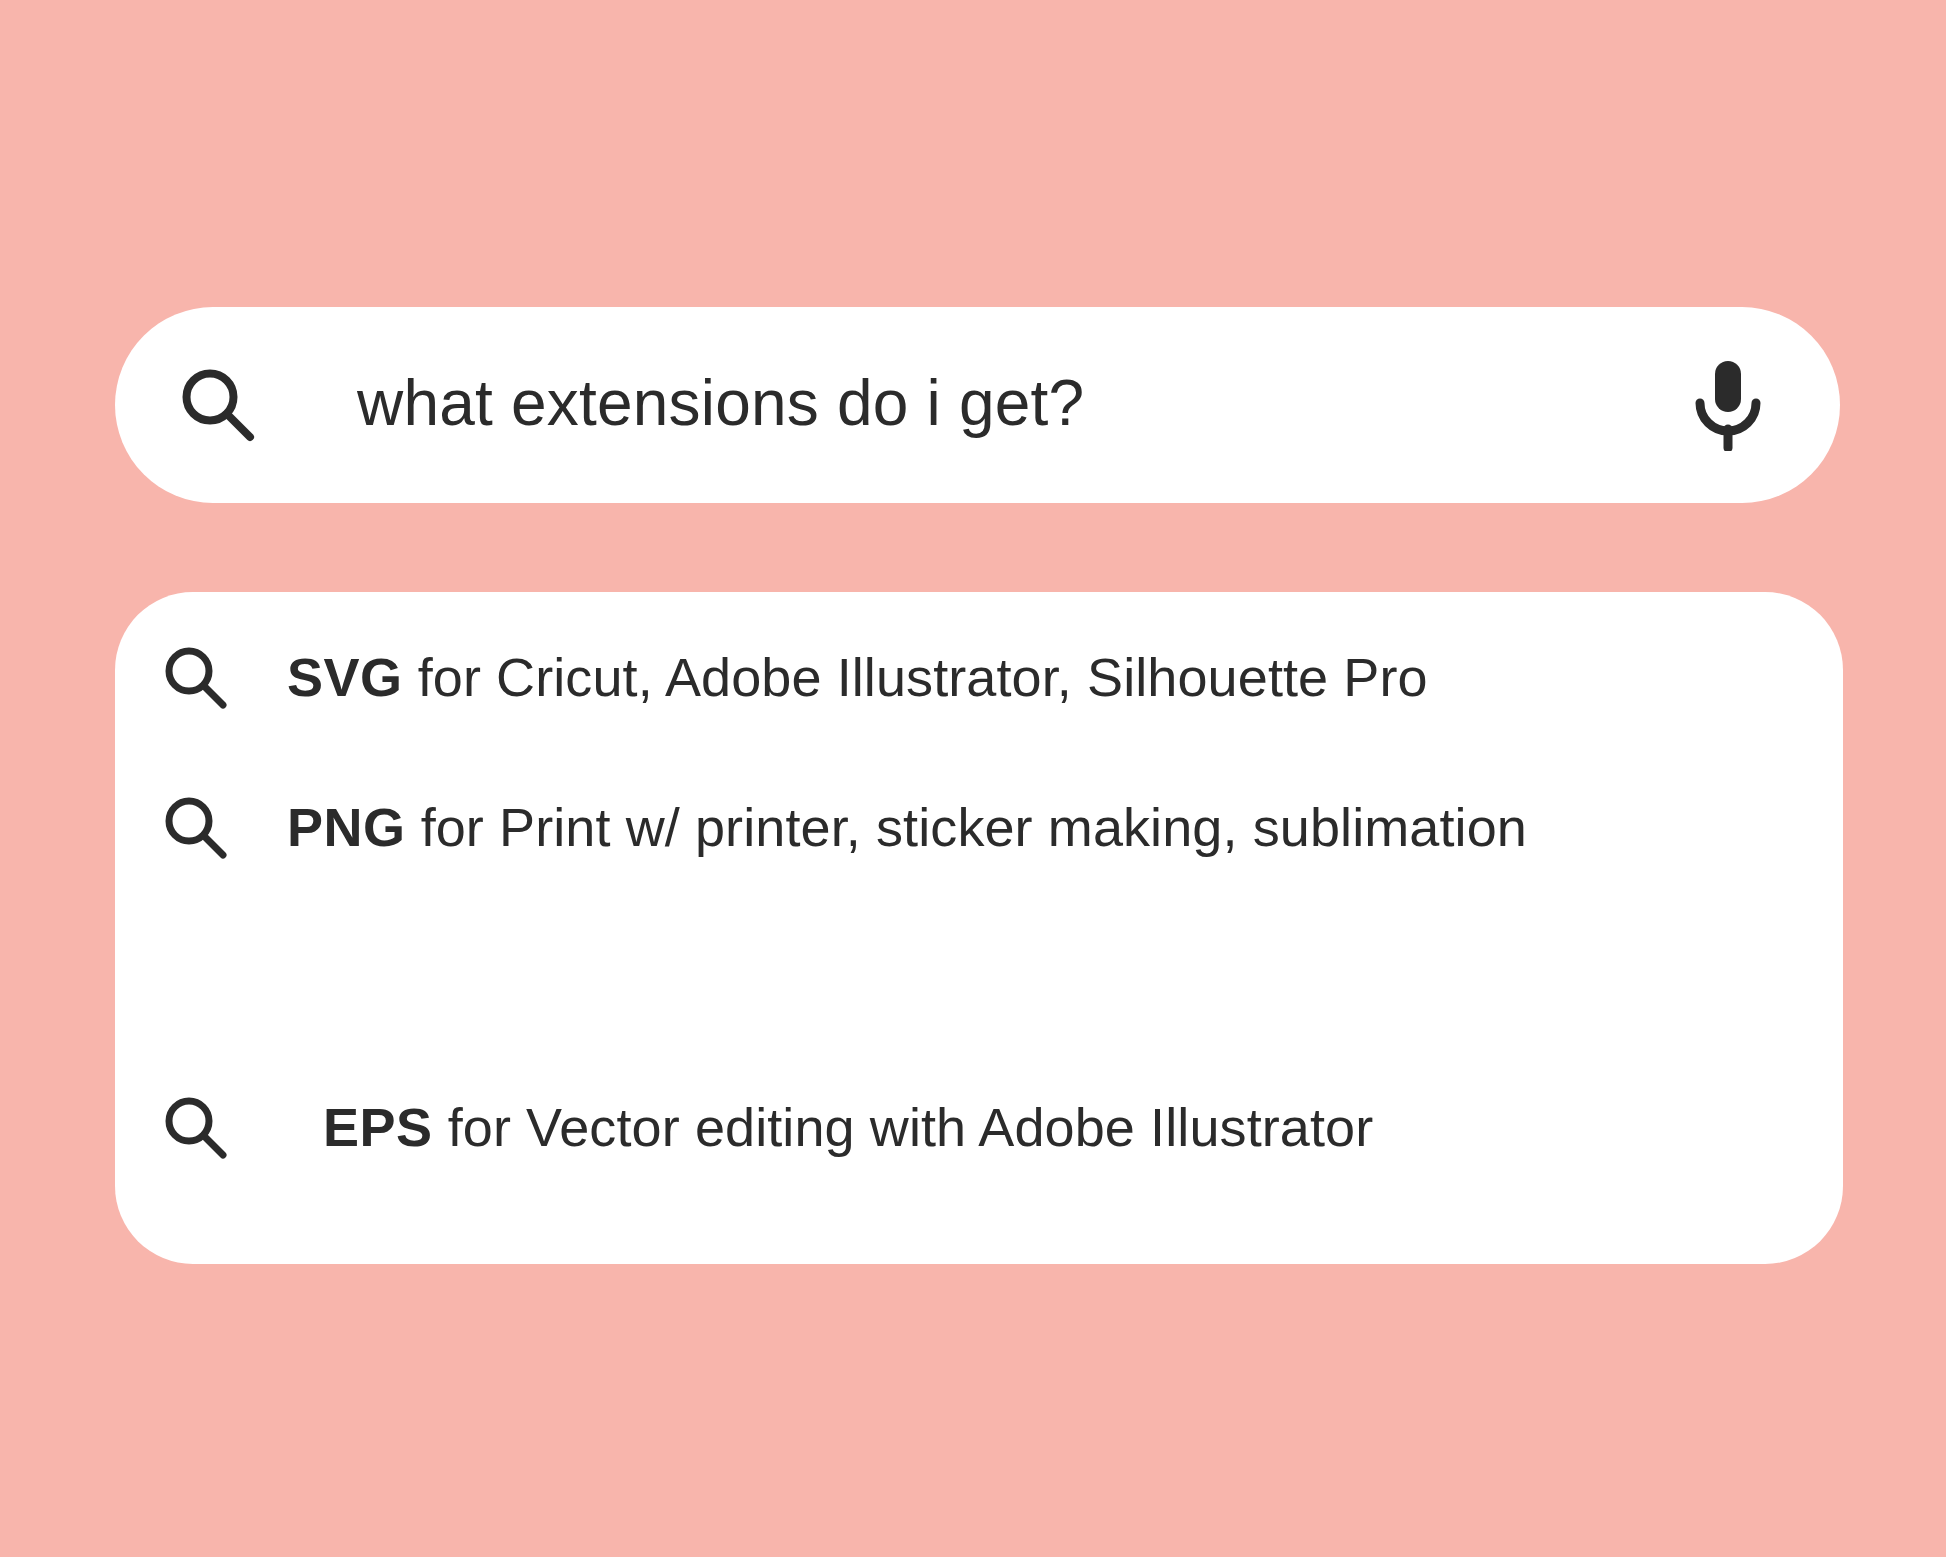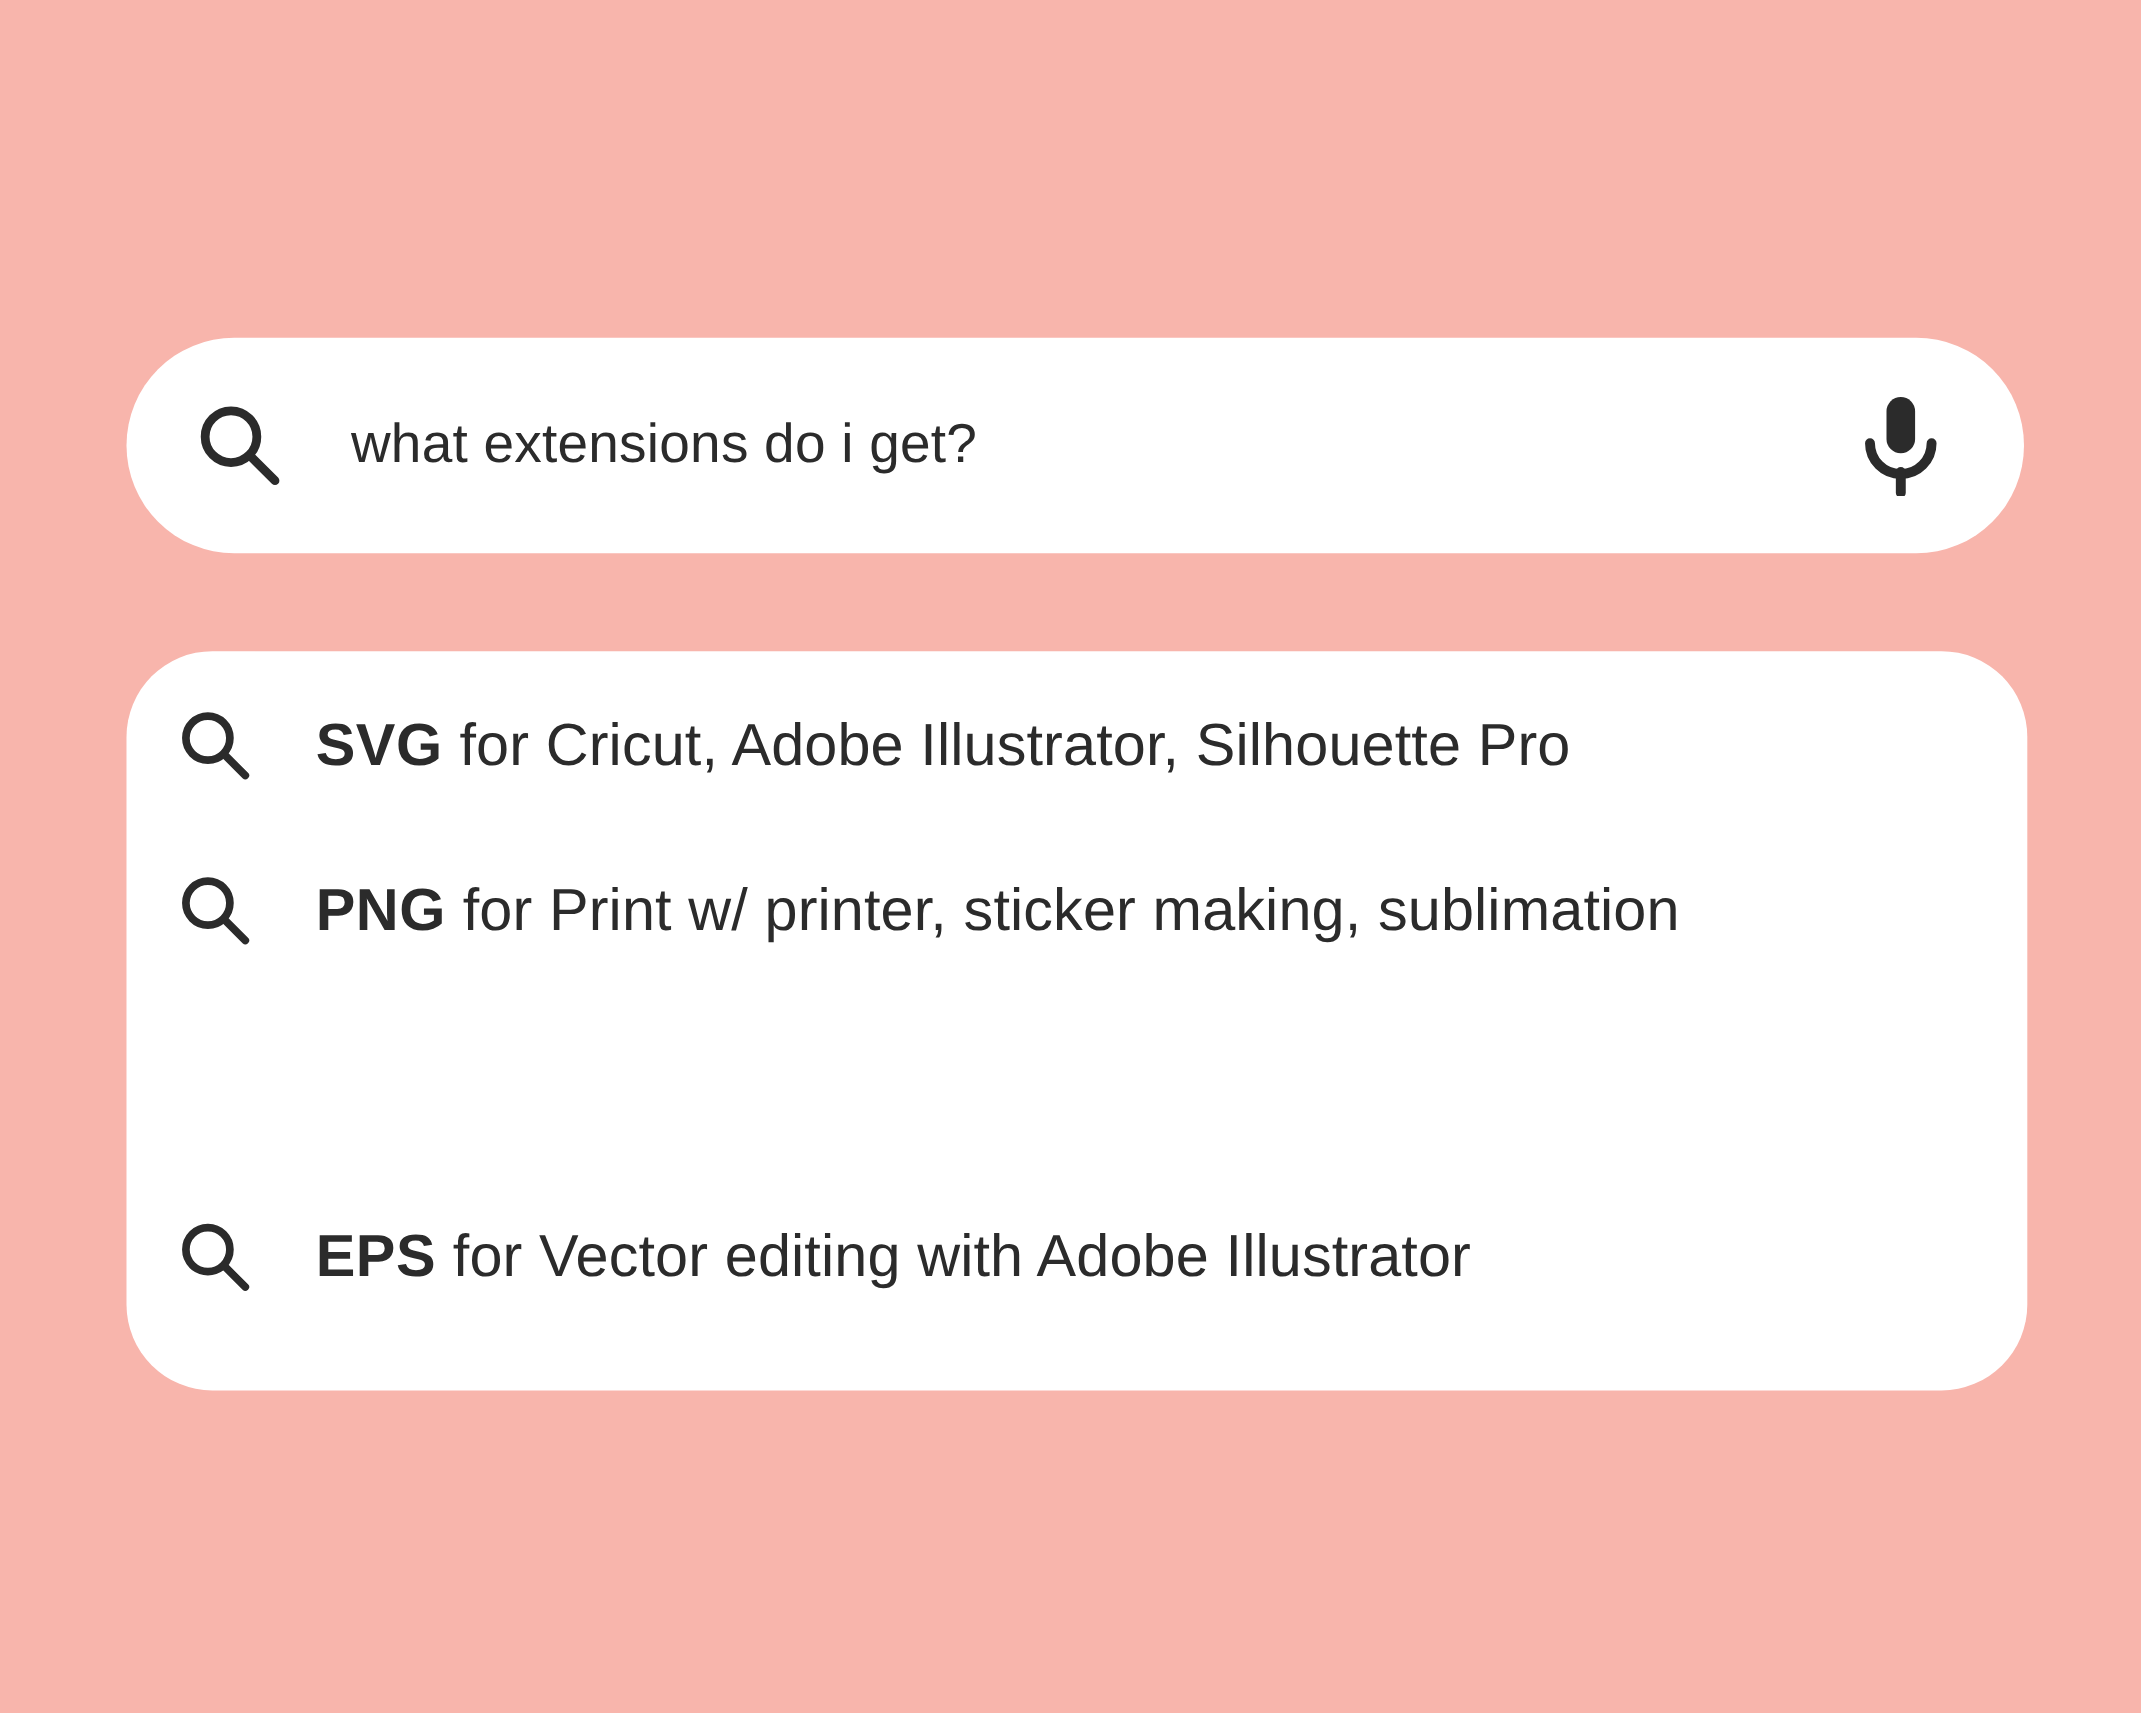--- a/index.html
+++ b/index.html
@@ -41,27 +41,28 @@
     flex: 0 0 auto;
     width: 78px;
     height: 78px;
     margin-left: 18px;
     margin-right: 62px;
     display: block;
   }
 
   .search-query {
     flex: 1 1 auto;
-    font-size: 50px;
+    font-size: 64px;
     letter-spacing: 0.2px;
     color: #2b2b2b;
     white-space: nowrap;
     overflow: hidden;
     line-height: 1;
     padding-bottom: 4px;
+    margin-left: 38px;
   }
 
   .mic-button {
     flex: 0 0 auto;
     width: 80px;
     height: 92px;
     display: block;
     margin-right: 14px;
   }
 
@@ -84,21 +85,21 @@
     width: 100%;
     height: 86px;
     display: flex;
     align-items: center;
     box-sizing: border-box;
     padding-left: 48px;
   }
   .suggestion-row.r0 { top: 43px; }
   .suggestion-row.r1 { top: 193px; }
   .suggestion-row.r2 { top: 343px; }
-  .suggestion-row.r3 { top: 508px; }
+  .suggestion-row.r3 { top: 493px; gap: 36px; }
 
   .suggestion-row .row-icon {
     flex: 0 0 auto;
     width: 66px;
     height: 66px;
     margin-right: 58px;
     display: block;
   }
 
   .suggestion-text {

